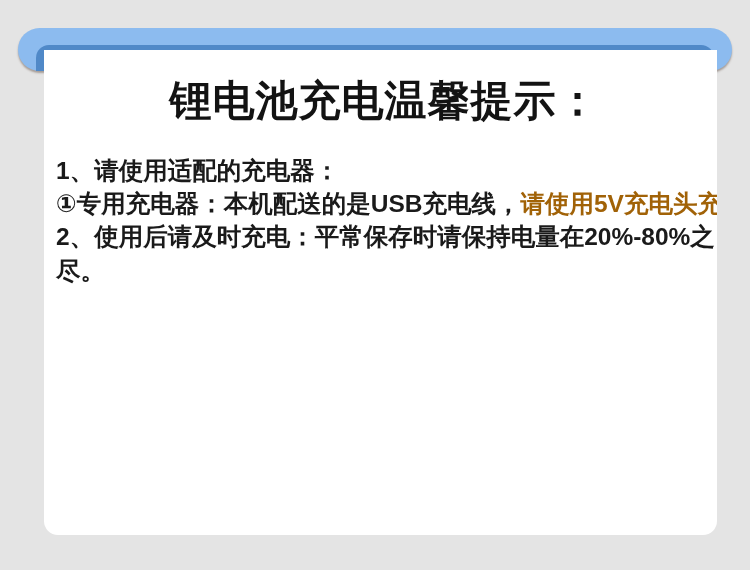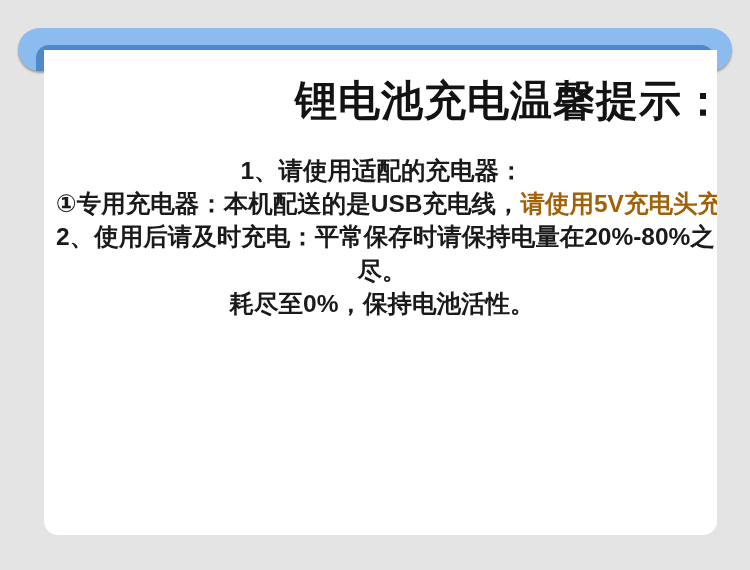--- a/index.html
+++ b/index.html
@@ -59,40 +59,39 @@
     background: #ffffff;
     border-radius: 0 0 14px 14px;
     overflow: hidden;
   }
 
   .title {
     position: absolute;
     left: 0;
     top: 30px;
     width: 681px;
-    text-align: right;
+    text-align: center;
     font-size: 42px;
     font-weight: bold;
     letter-spacing: 1px;
     color: #131313;
     line-height: 1;
     white-space: nowrap;
   }
 
   .body-text {
     position: absolute;
     left: 12px;
     top: 104px;
     width: 652px;
     font-size: 24.5px;
     line-height: 33.2px;
     color: #1a1a1a;
     font-weight: 600;
     letter-spacing: 0px;
-    text-align: center;
   }
   .body-text .line {
     white-space: nowrap;
     height: 33.2px;
   }
   .red {
     color: #a16207;
   }
   .blk {
     color: #1a1a1a;
@@ -126,20 +125,17 @@
       <div class="line">
         <span class="blk">2、使用后请及时充电：平常保存时请保持电量在20%-80%之</span>
       </div>
 
 
       <div class="line">
         <span class="blk">尽。</span>
       </div>
 
 
-      <div class="line">
-        <span class="blk">耗尽至0%，保持电池活性。</span>
-      </div>
 
 
     </div>
   </div>
 </div>
 
 </body></html>

